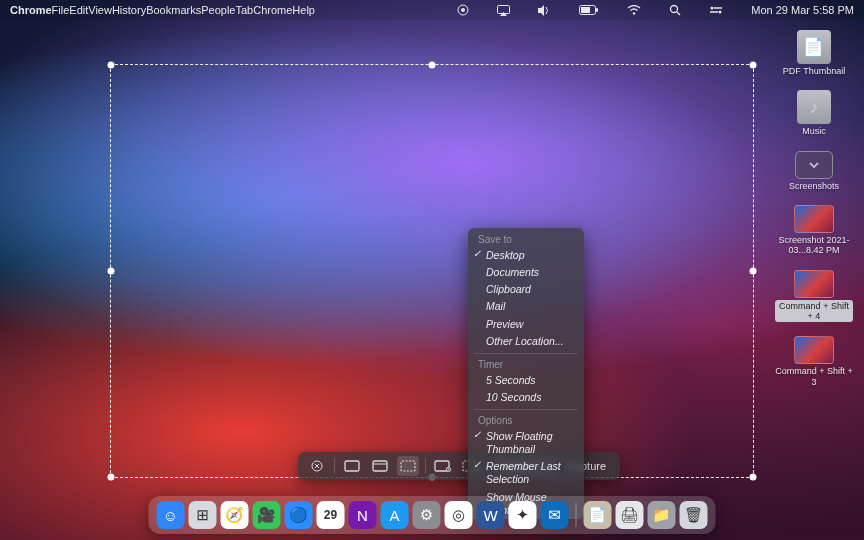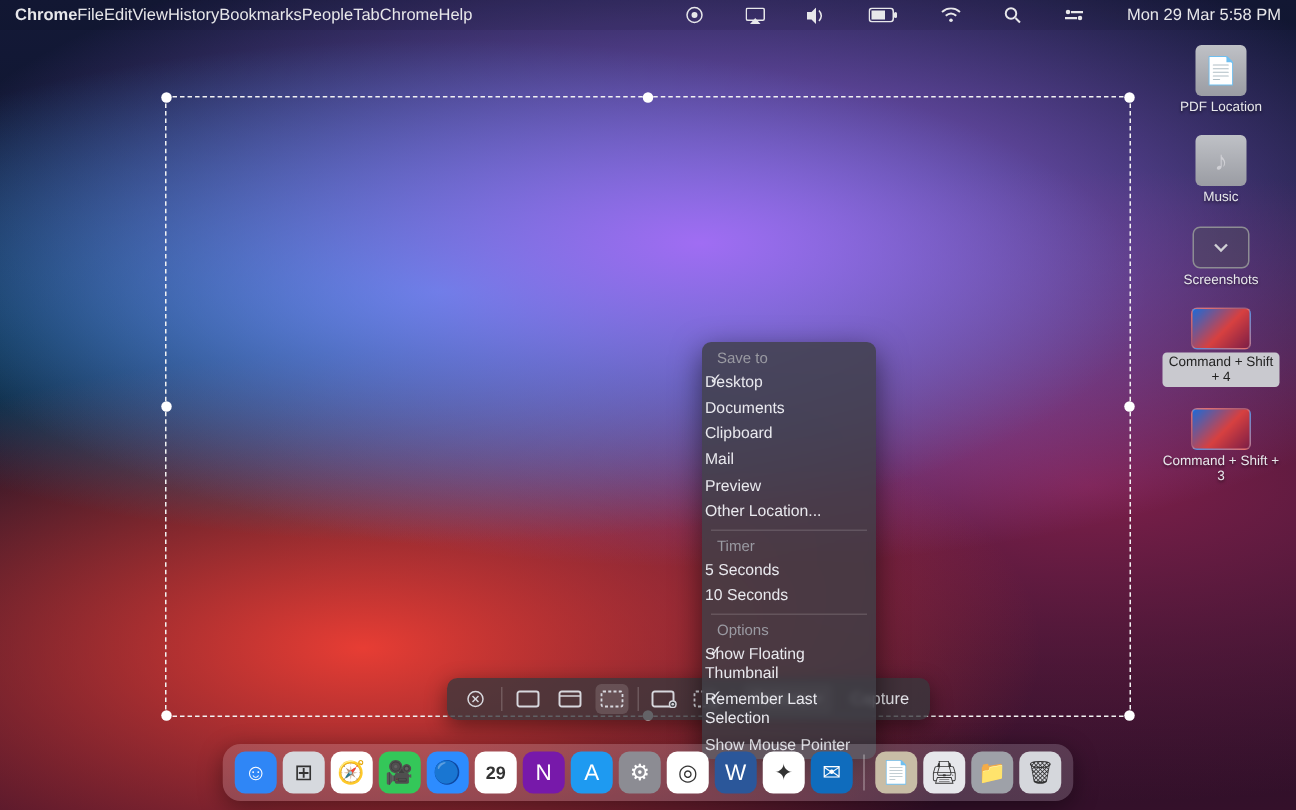--- a/index.html
+++ b/index.html
@@ -107,23 +107,24 @@
     background: rgba(62,62,70,.82);
     backdrop-filter: blur(2px);
     border-radius: 6px;
     box-shadow: 0 6px 20px rgba(0,0,0,.55);
     padding: 4px 0 0 0;
     color: #e9e9ee;
     font-size: 10.5px;
   }
   .popover .heading { color:#9a9aa2; padding: 2px 10px; font-size:10px;}
   .popover .item {
-    padding: 2px 10px 2px 2px;
+    padding: 2px 10px 2px 18px;
     position: relative; cursor: pointer;
     line-height: 1.25;
+    font-style: italic;
   }
   .popover .item.chk::before{
     content:"✓"; position:absolute; left:5px; top:1px; font-size:10px;
   }
   .popover hr { border:none; border-top:1px solid rgba(255,255,255,.14); margin:3px 6px;}
   
   .dock {
     position: absolute; bottom: 6px; left: 50%; transform: translateX(-50%);
     height: 38px;
     display: flex; align-items: center; gap: 4px;
@@ -206,33 +207,37 @@
           <line x1="1" y1="7" x2="9" y2="7" stroke="#e7e7ea" stroke-width="1.5"></line>
         </svg>
       </span>
     <span>Mon 29 Mar  5:58 PM</span>
   </div>
 </div>
 
 <div class="desktop-icons">
   <div class="desk-item">
     <div class="thumb folder">📄</div>
-    <div class="label">PDF Location</div>
+    <div class="label">PDF Thumbnail</div>
   </div>
   <div class="desk-item">
     <div class="thumb folder">♪</div>
     <div class="label">Music</div>
   </div>
   <div class="desk-item">
     <div class="dropzone">
         <svg width="14" height="14" viewBox="0 0 14 14">
           <polyline points="3,5 7,9 11,5" fill="none" stroke="#d0d0d5" stroke-width="1.6"></polyline>
         </svg>
       </div>
     <div class="label">Screenshots</div>
+  </div>
+  <div class="desk-item">
+    <div class="thumb shot"></div>
+    <div class="label">Screenshot 2021-03...8.42 PM</div>
   </div>
   <div class="desk-item">
     <div class="thumb shot"></div>
     <div class="label selected">Command + Shift + 4</div>
   </div>
   <div class="desk-item">
     <div class="thumb shot"></div>
     <div class="label">Command + Shift + 3</div>
   </div>
 </div>

